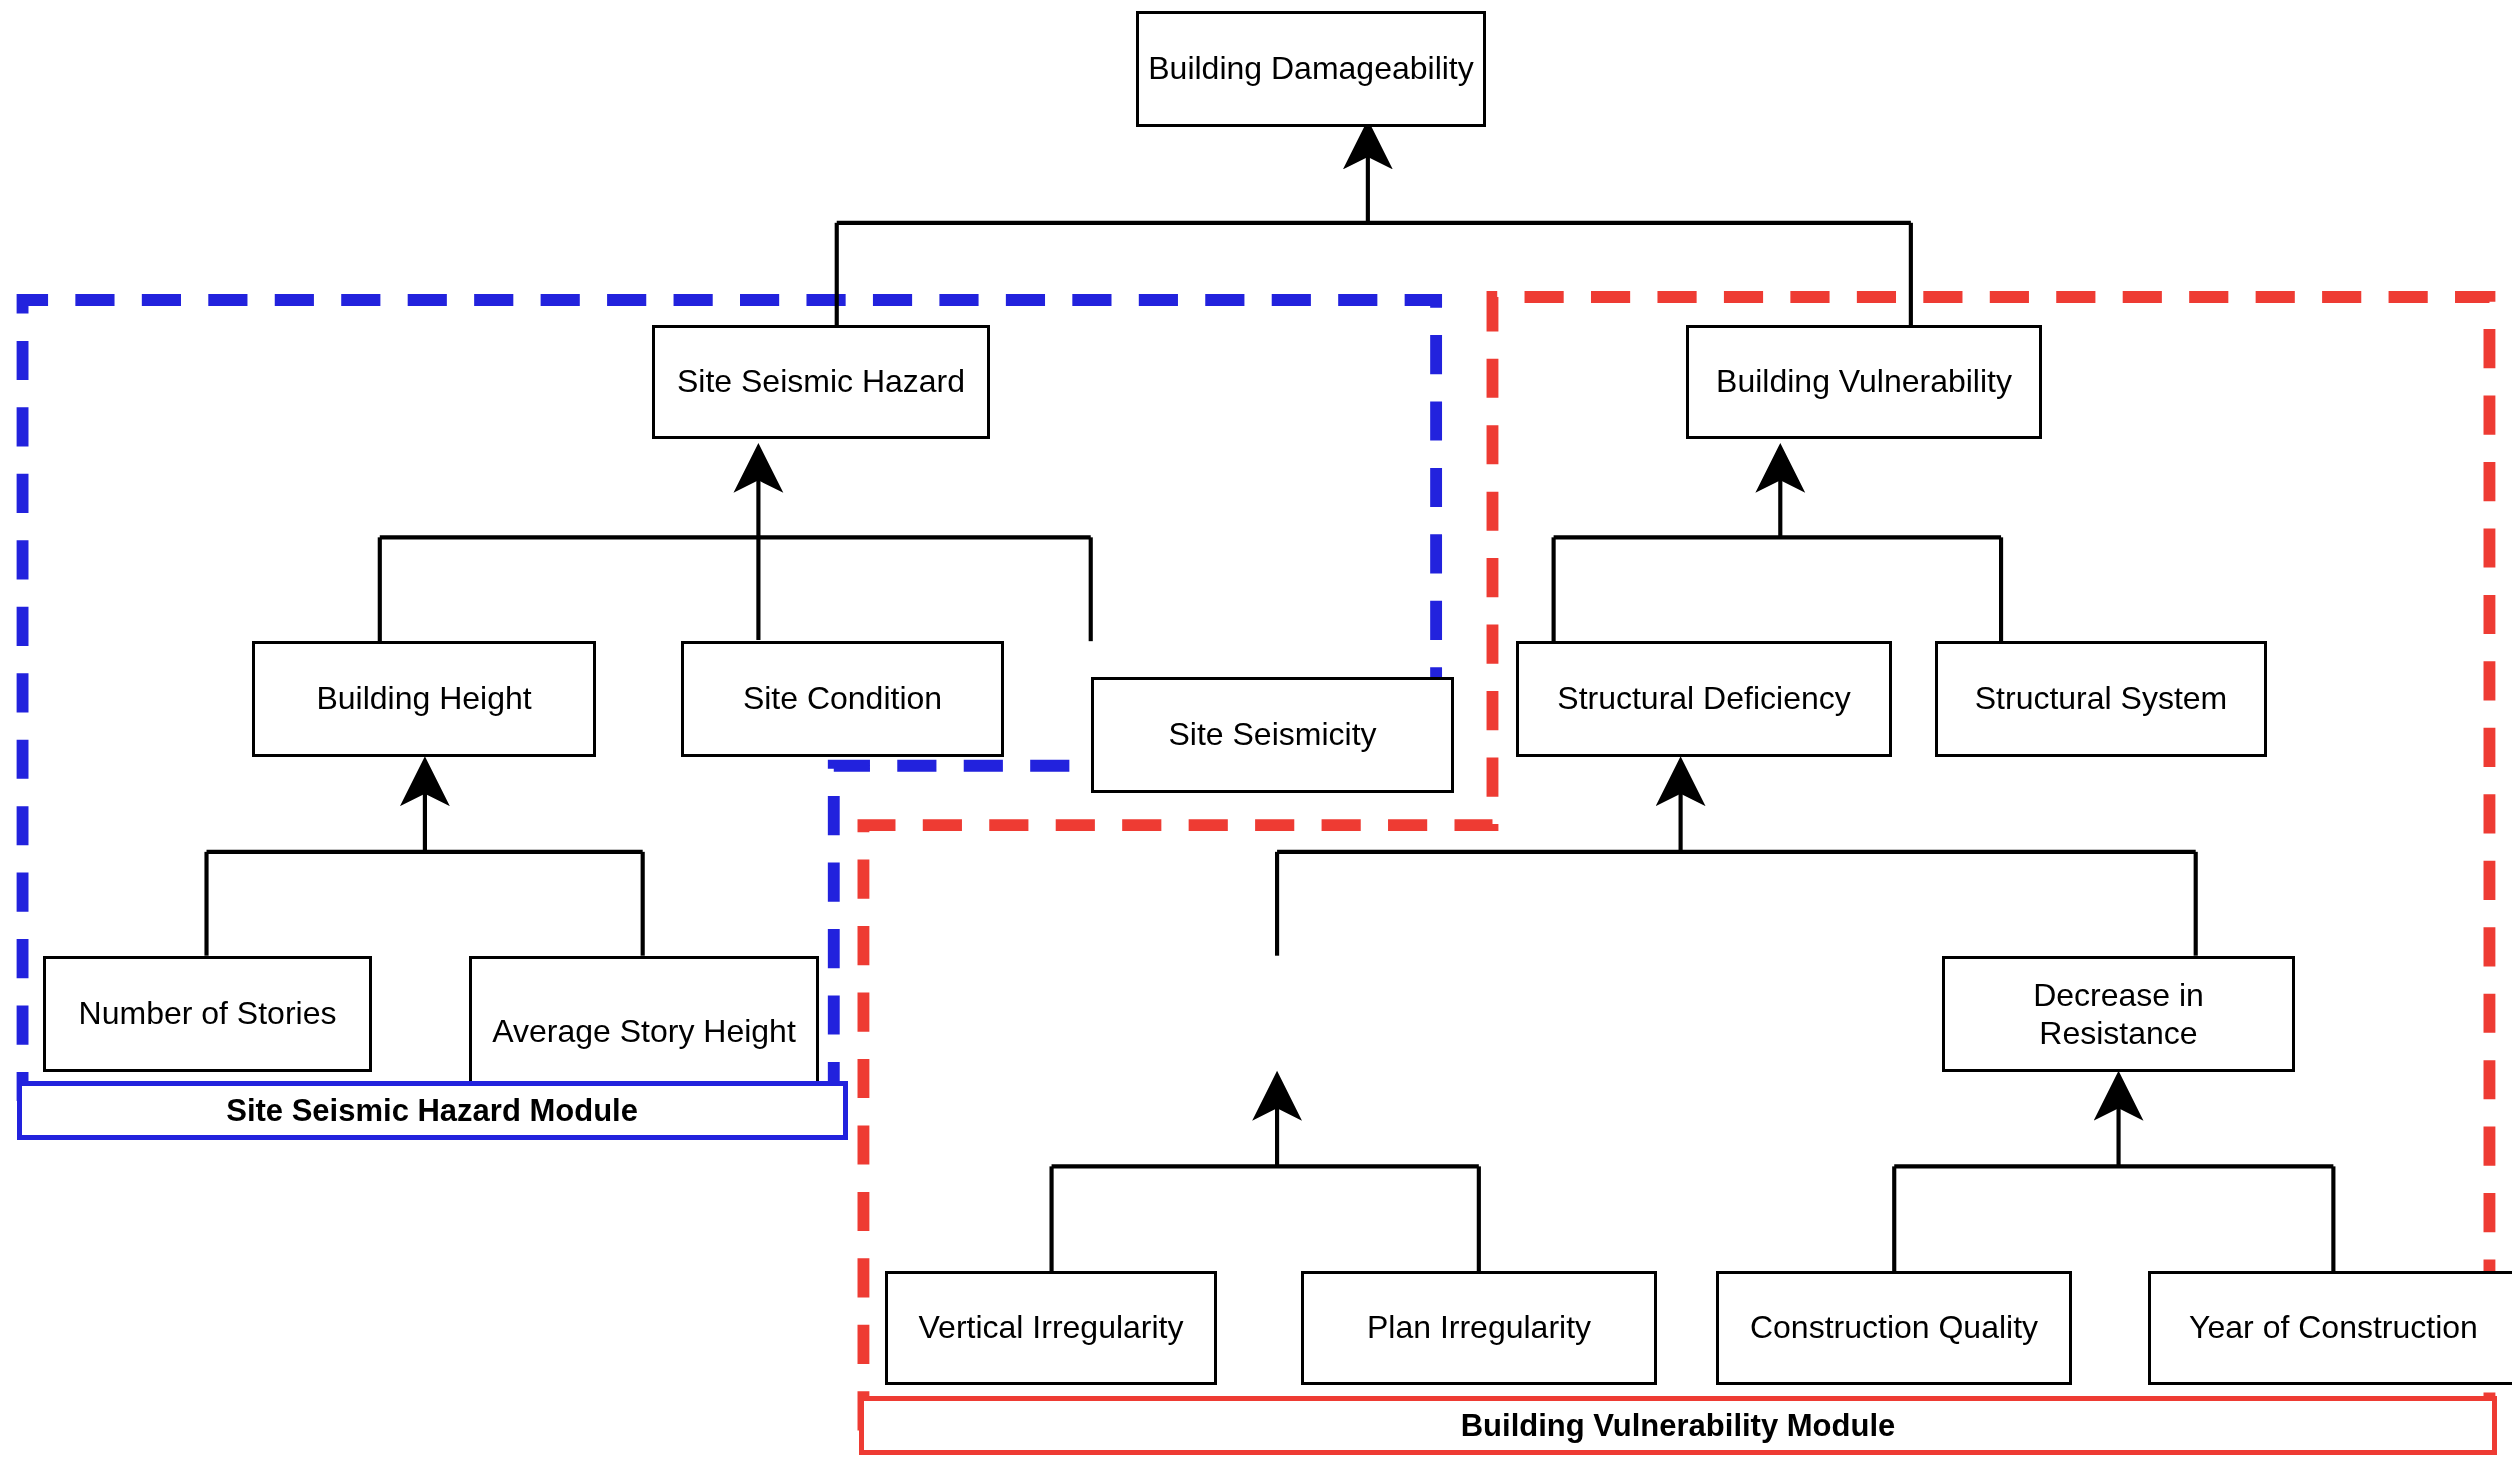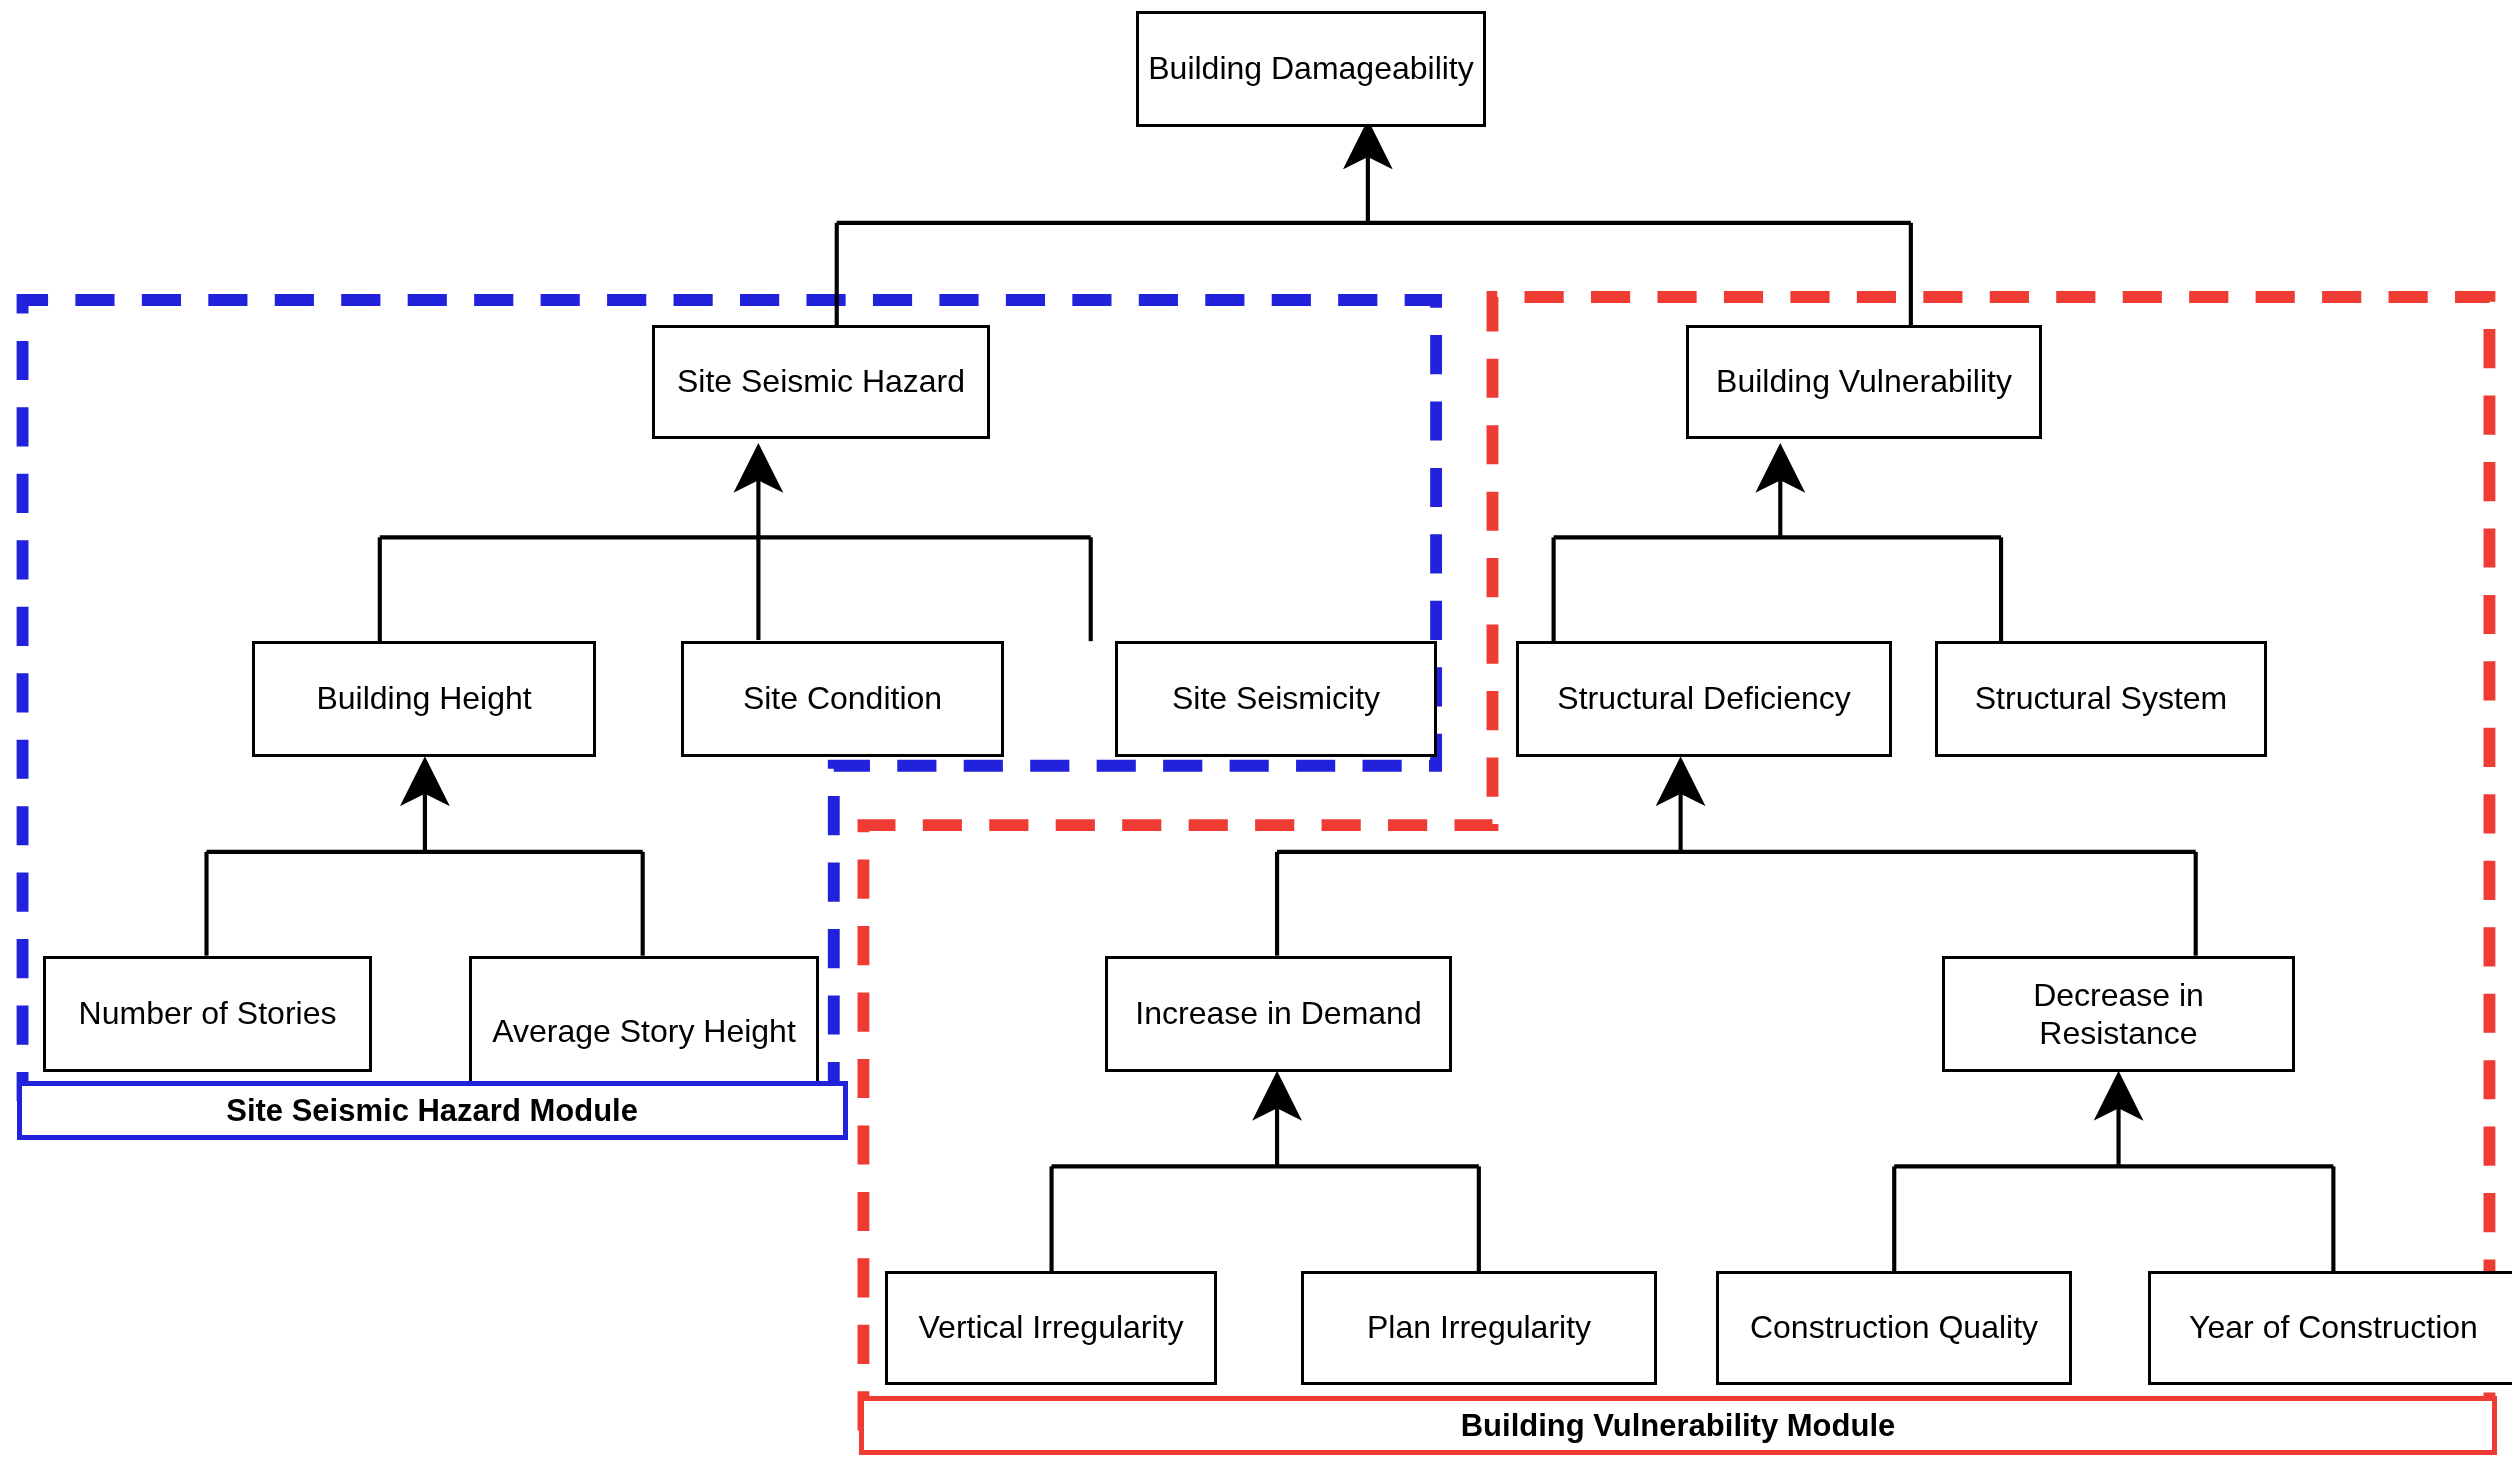--- a/index.html
+++ b/index.html
@@ -101,31 +101,30 @@
   <div class="node two-line" style="left:1136px;top:10.7px;width:350px;height:116px;">Building Damageability</div>
 
   <div class="node" style="left:652px;top:325px;width:338px;height:114px;">Site Seismic Hazard</div>
 
   <div class="node" style="left:1686px;top:325px;width:356px;height:114px;">Building Vulnerability</div>
 
   <div class="node" style="left:252px;top:641px;width:344px;height:116px;">Building Height</div>
 
   <div class="node" style="left:681px;top:641px;width:323px;height:116px;">Site Condition</div>
 
-  <div class="node" style="left:1091px;top:641px;width:322px;height:116px;margin-left:24px;">Site Seismicity</div>
+  <div class="node" style="left:1091px;top:677px;width:363px;height:116px;">Site Seismicity</div>
 
   <div class="node" style="left:1516px;top:641px;width:376px;height:116px;">Structural Deficiency</div>
 
   <div class="node" style="left:1935px;top:641px;width:332px;height:116px;">Structural System</div>
 
   <div class="node" style="left:43px;top:956px;width:329px;height:116px;">Number of Stories</div>
 
   <div class="node" style="left:469px;top:956px;width:350px;height:152px;">Average Story Height</div>
 
-  <div class="node" style="left:1105px;top:956px;width:347px;height:116px;">Increase in Demand</div>
 
   <div class="node two-line" style="left:1942px;top:956px;width:353px;height:116px;">Decrease in Resistance</div>
 
   <div class="node" style="left:885px;top:1271px;width:332px;height:114px;">Vertical Irregularity</div>
 
   <div class="node" style="left:1301px;top:1271px;width:356px;height:114px;">Plan Irregularity</div>
 
   <div class="node" style="left:1716px;top:1271px;width:356px;height:114px;">Construction Quality</div>
 
   <div class="node" style="left:2148px;top:1271px;width:371px;height:114px;">Year of Construction</div>

